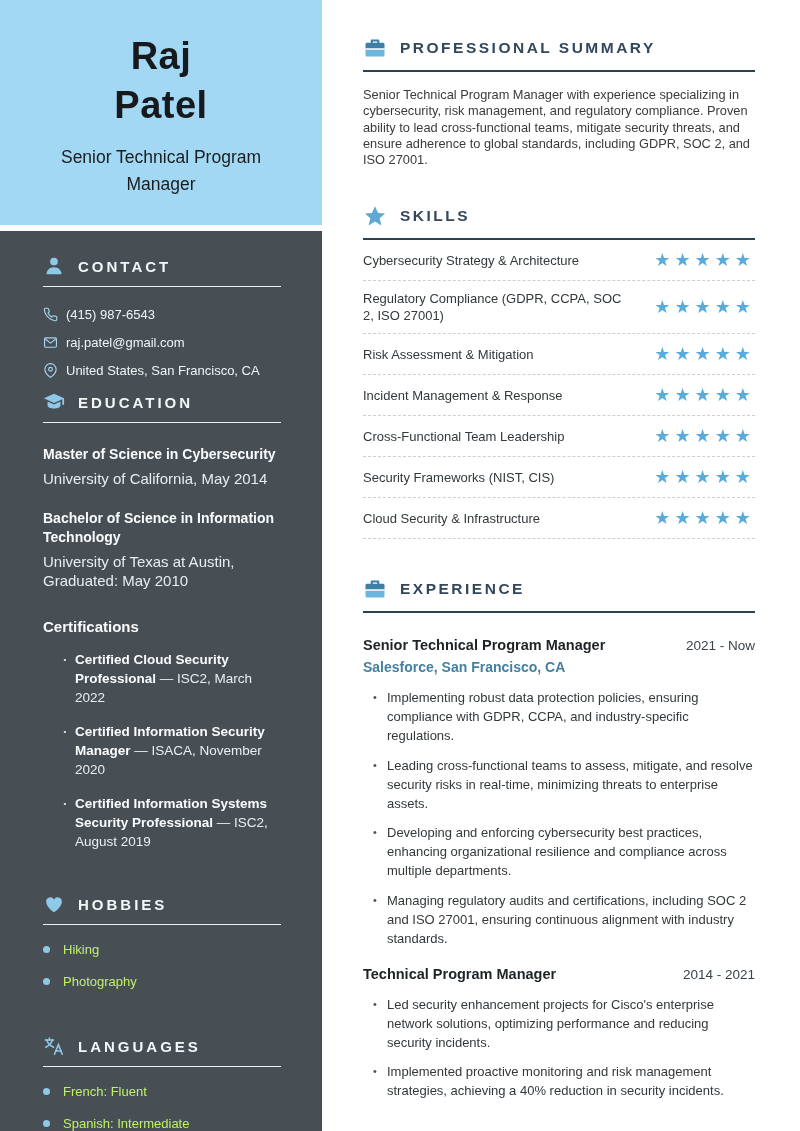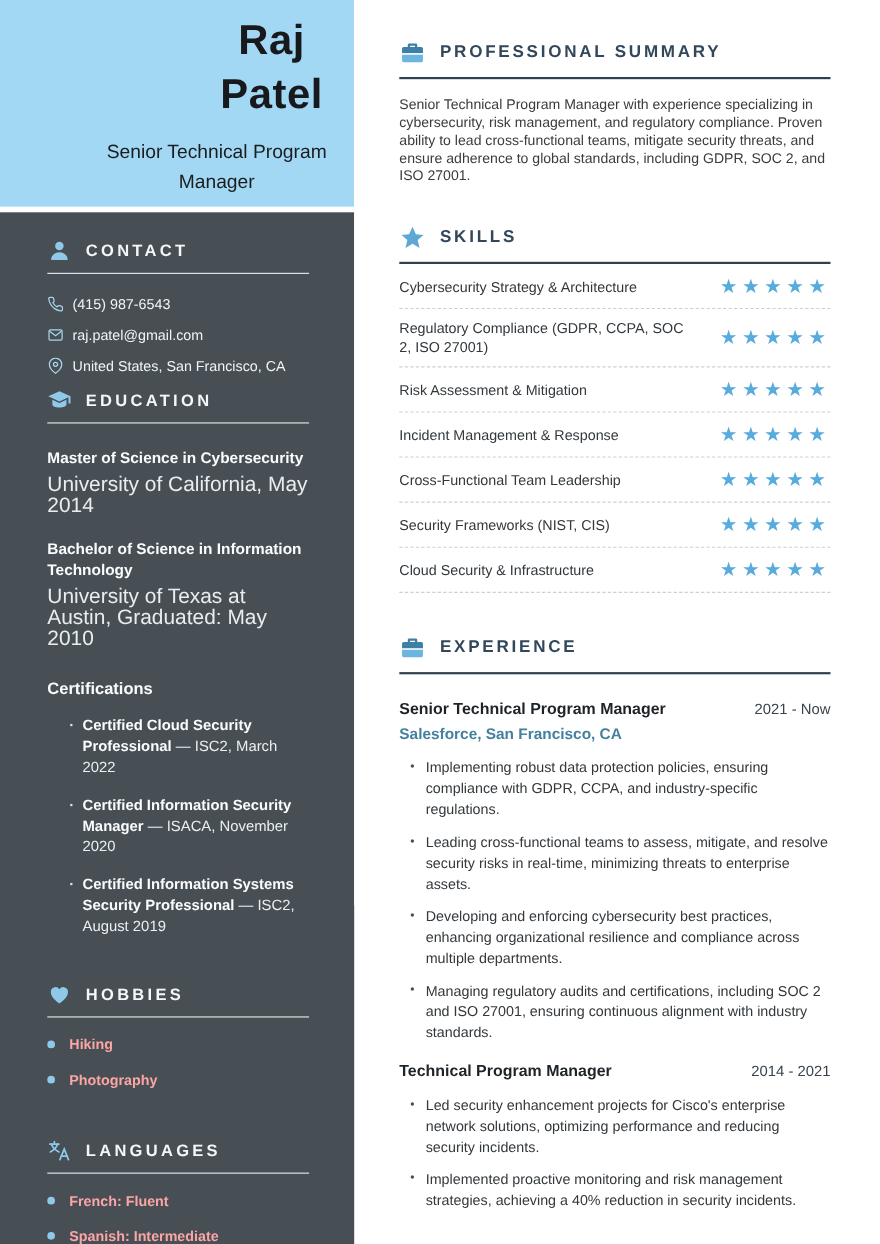--- a/index.html
+++ b/index.html
@@ -1,45 +1,45 @@
 <!DOCTYPE html>
 <html><head>
 <meta charset="utf-8">
 <style>
   * { margin:0; padding:0; box-sizing:border-box; }
   html,body { width:800px; height:1131px; background:#ffffff; font-family:"Liberation Sans", sans-serif; overflow:hidden; }
   .page { position:relative; width:800px; height:1131px; background:#ffffff; }
 
   
   .sidebar { position:absolute; left:0; top:0; width:322px; height:1131px; display:flex; flex-direction:column; }
-  .id-block { height:230px; background:#A2D8F3; display:flex; flex-direction:column; align-items:flex-end; justify-content:center; padding-top:4px; }
+  .id-block { height:230px; background:#A2D8F3; display:flex; flex-direction:column; align-items:center; justify-content:center; padding-top:4px; }
   .id-name { width:150px; text-align:center; font-size:38px; font-weight:800; color:#17191C; line-height:49px; letter-spacing:.5px; }
   .id-title { width:250px; text-align:center; font-size:17.5px; font-weight:400; color:#1A1D20; line-height:27px; margin-top:14px; }
   .gap { height:6px; background:#ffffff; }
   .dark { flex:1; background:#474F55; padding:24px 41px 0 43px; color:#EFF3F5; }
 
   .side-head { display:flex; align-items:center; gap:13px; }
   .side-head .txt { font-size:15px; font-weight:700; letter-spacing:3px; color:#F4F7F8; }
   .side-rule { border-bottom:1.5px solid #E9EFF2; margin-top:9px; }
   .icon22 { width:22px; height:22px; flex:0 0 22px; }
   .icon15 { width:15px; height:15px; flex:0 0 15px; }
 
   .contact-list { margin-top:20px; }
   .contact-item { display:flex; align-items:center; gap:8px; margin-bottom:13px; font-size:13px; color:#F0F4F6; }
 
   .edu-section { }
   .degree-title { font-size:14px; font-weight:700; color:#FAFCFD; line-height:19px; margin-top:22px; }
-  .degree-info { font-size:19px; color:#E7EDF0; line-height:19px; margin-top:5px; }
+  .degree-info { font-size:15px; color:#E7EDF0; line-height:19px; margin-top:5px; }
   .certs-head { font-size:15px; font-weight:700; color:#FAFCFD; margin-top:28px; }
   .cert-item { position:relative; margin:15px 0 0 20px; padding-left:12px; font-size:13.5px; line-height:19px; color:#E9EFF2; }
   .cert-item::before { content:"·"; position:absolute; left:0; top:0; font-weight:700; color:#DDE5E9; }
   .cert-name { font-weight:700; color:#FAFCFD; }
 
   .list-section { margin-top:42px; }
-  .dot-item { display:flex; align-items:center; gap:13px; margin-top:17px; font-size:13px; color:#fca5a5;font-weight:bold; }
+  .dot-item { display:flex; align-items:center; gap:13px; margin-top:17px; font-size:13px; color:#bef264; }
   .blue-dot { width:7px; height:7px; border-radius:50%; background:#8FC9E9; flex:0 0 7px; }
 
   
   .main { position:absolute; left:322px; top:0; width:478px; height:823px; background:#ffffff; padding:36px 45px 0 41px; }
   .main-head { display:flex; align-items:center; gap:13px; }
   .main-head .txt { font-size:15.5px; font-weight:700; letter-spacing:2.5px; color:#33475B; }
   .main-rule { border-bottom:2px solid #2E4150; margin-top:10px; }
   .icon24 { width:24px; height:24px; flex:0 0 24px; }
 
   .summary-text { margin-top:15px; font-size:12.8px; line-height:16.3px; color:#3B3B3B; }

